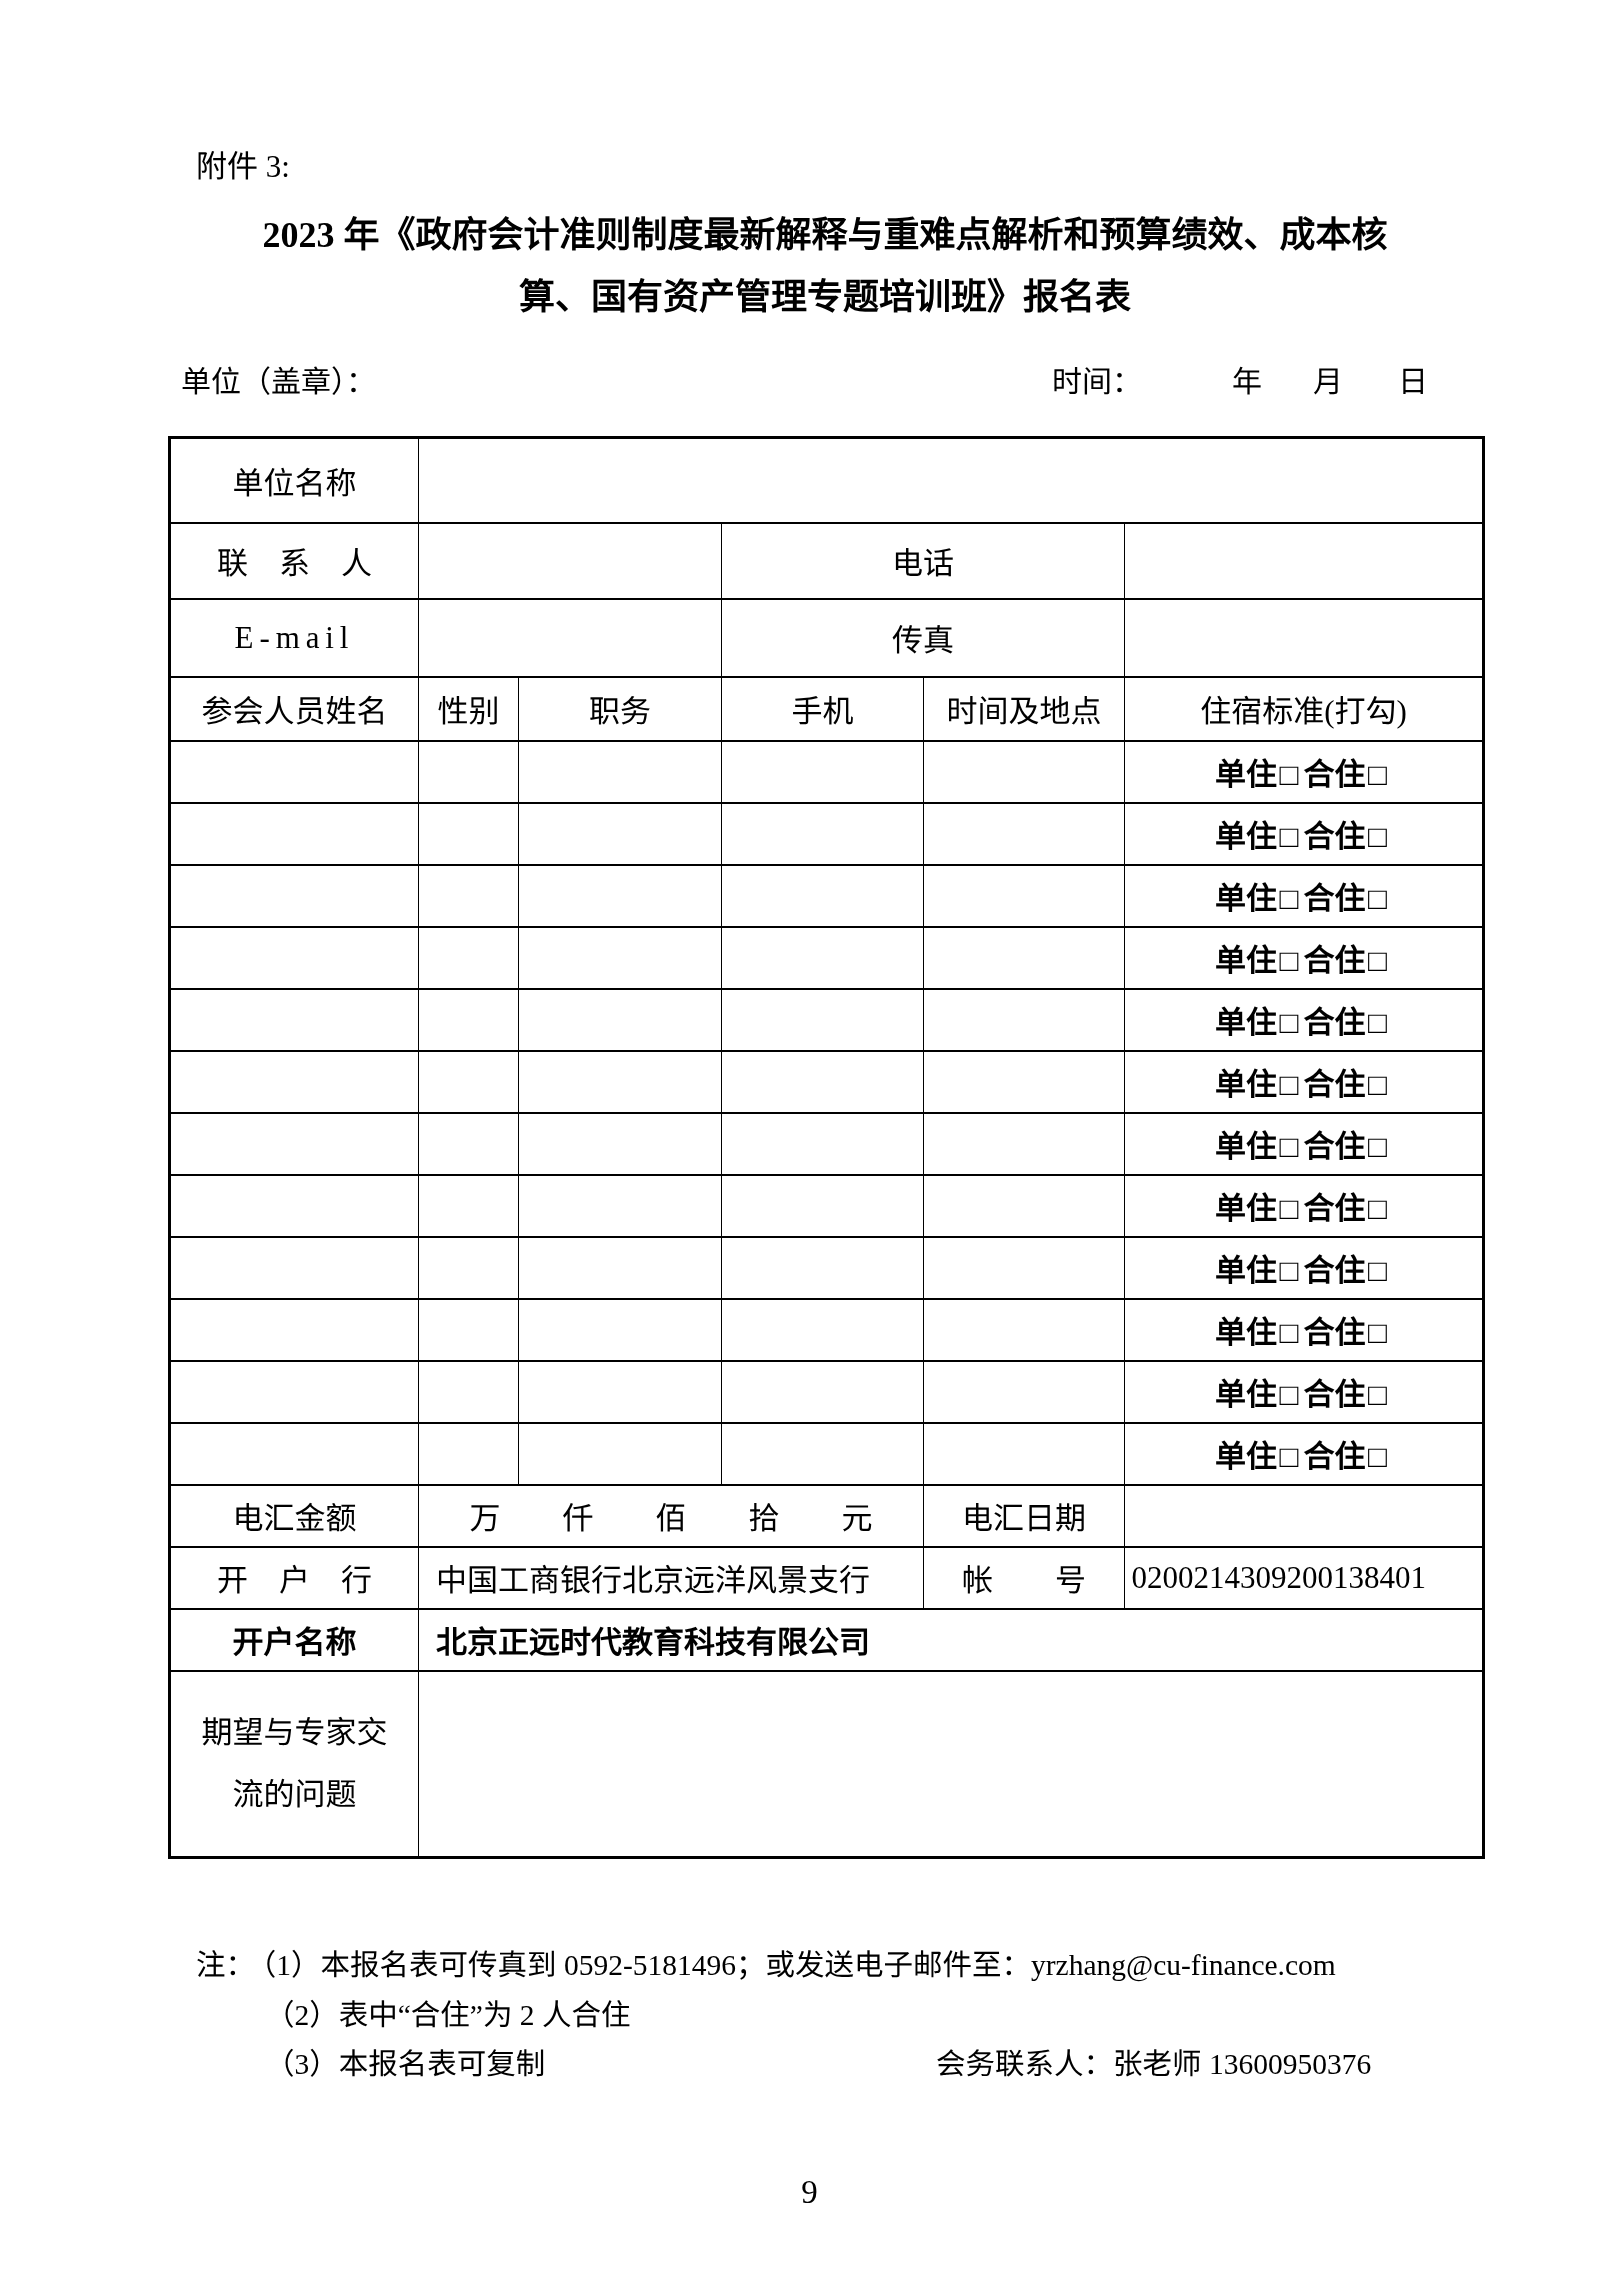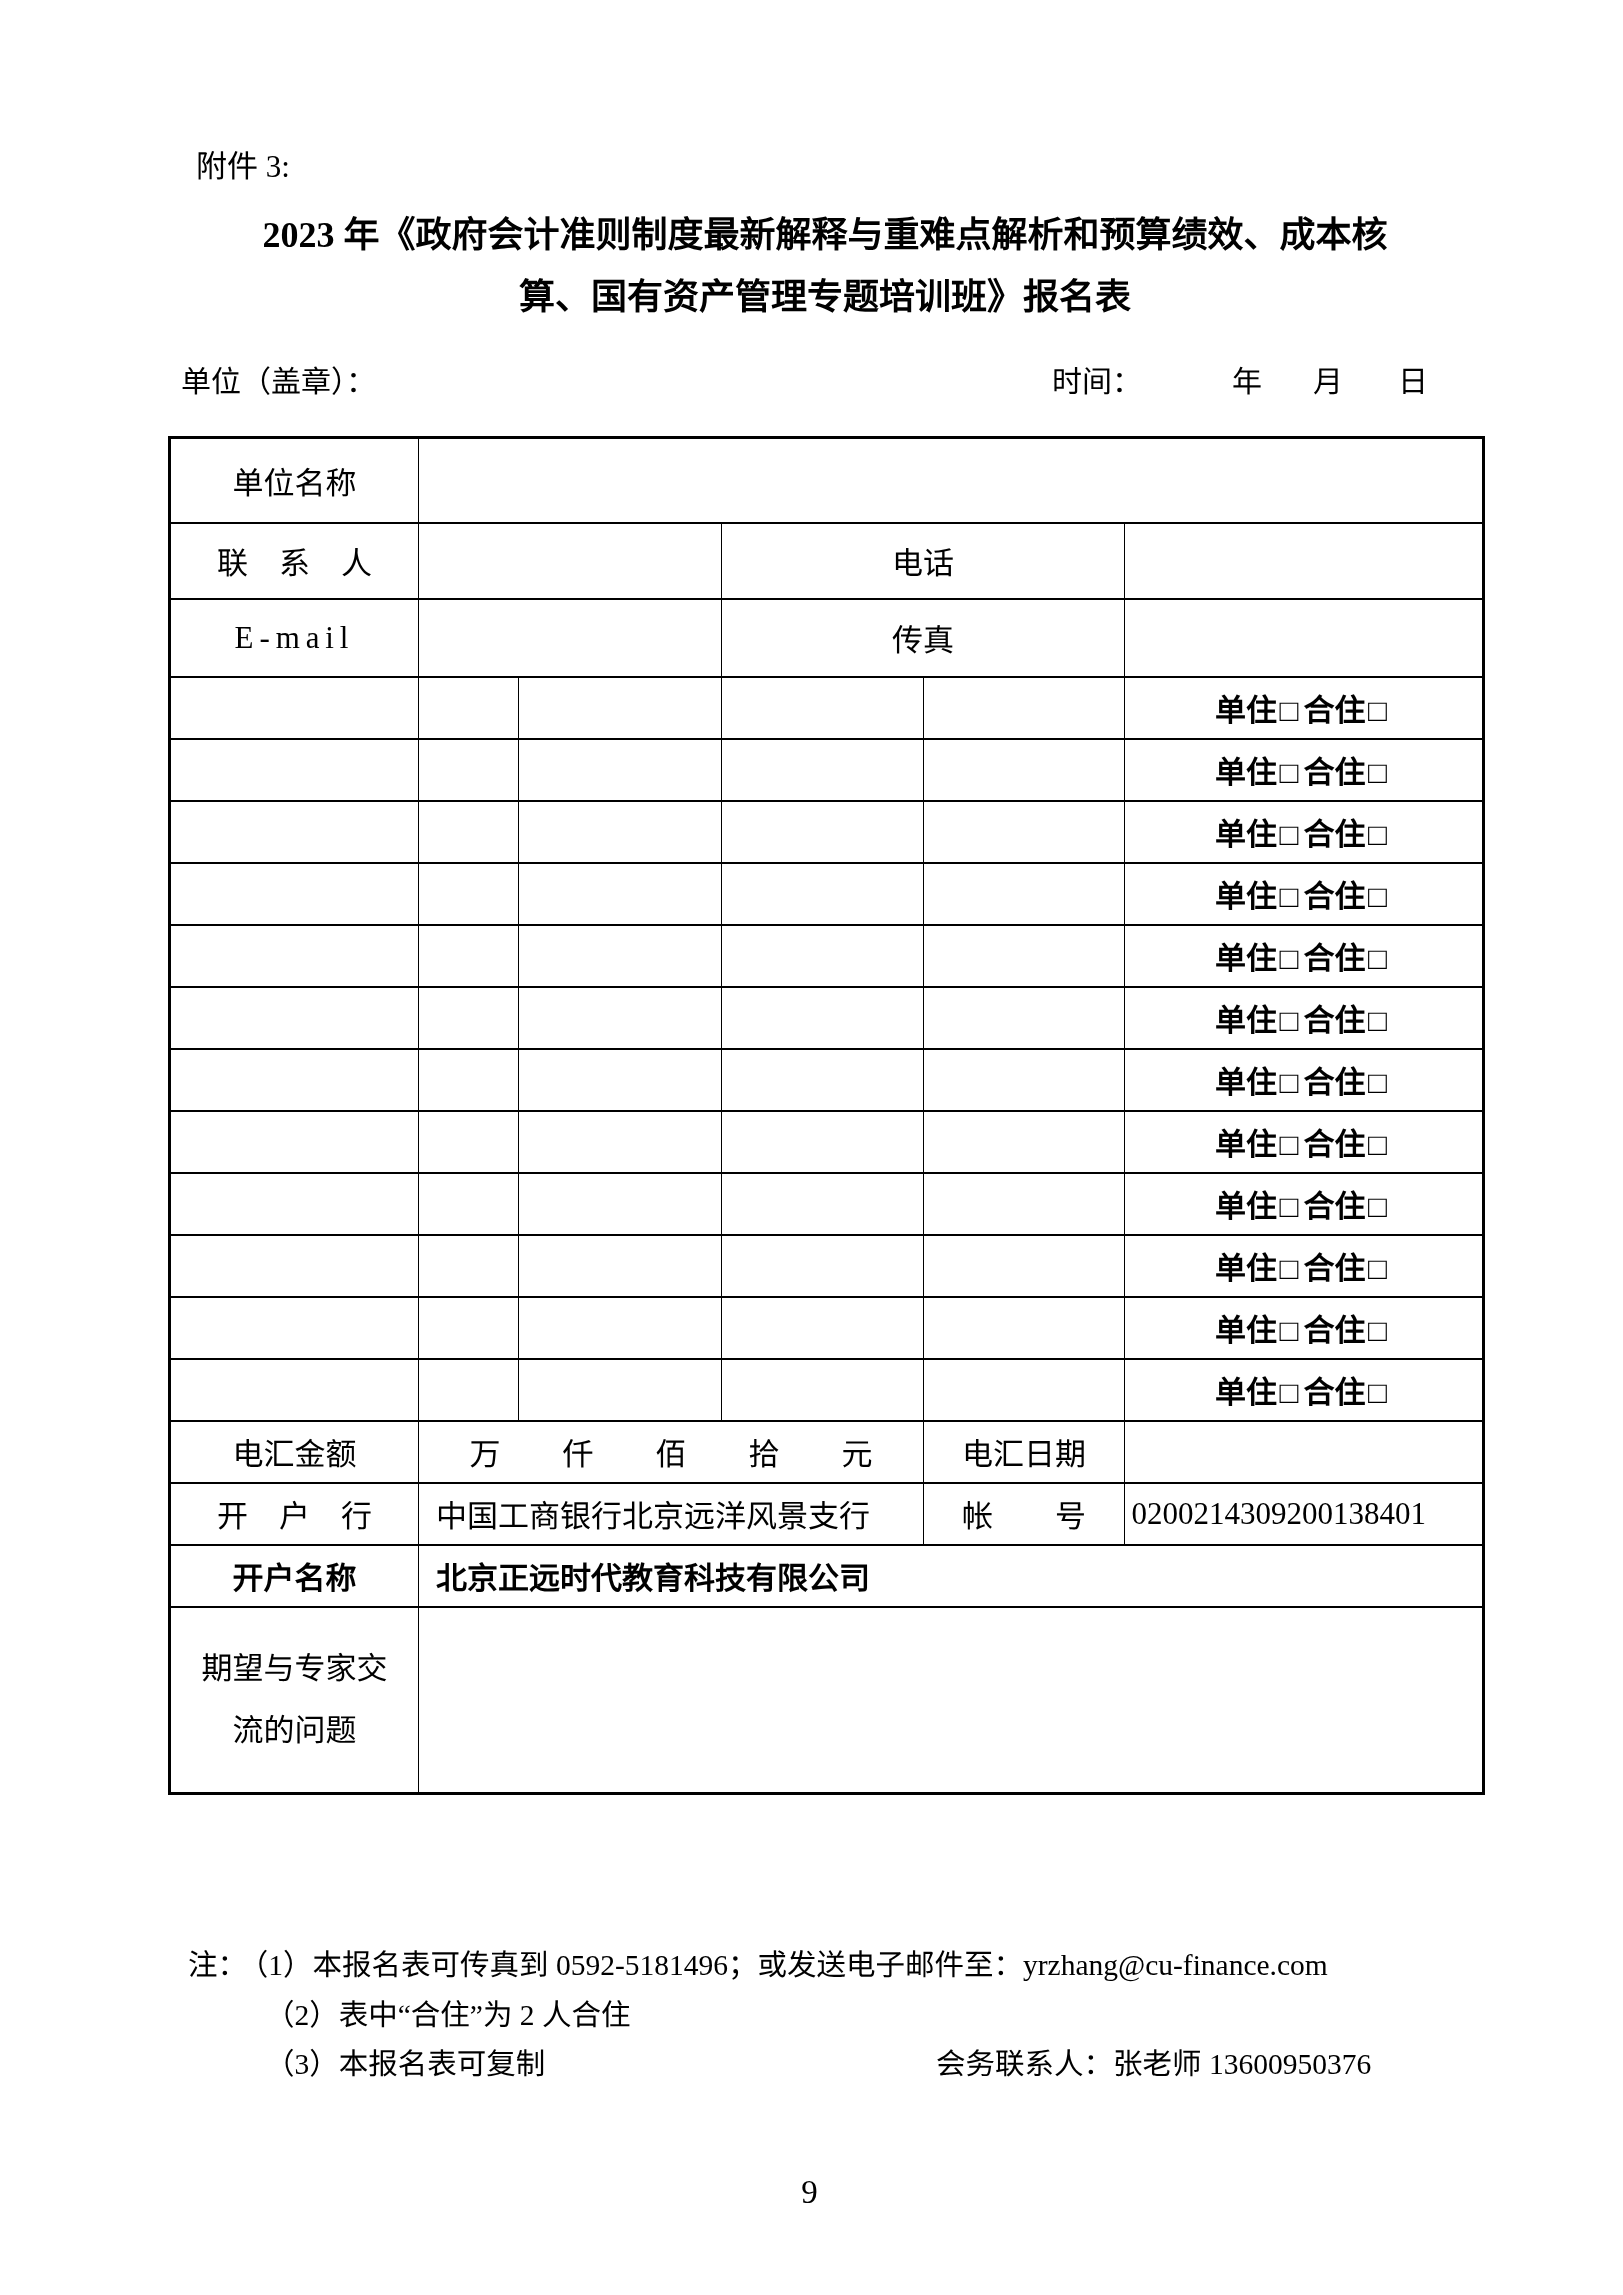--- a/index.html
+++ b/index.html
@@ -75,21 +75,21 @@
   tr.h95  { height: 62px; font-weight: bold;  }
   tr.h94  { height: 62px;  }
   tr.h286 { height: 187px; }
   .ta-left { text-align: left !important; padding-left: 17px !important; }
   .num-left { text-align: left !important; padding-left: 6.5px !important; border-radius: 30px; }
   .lsp { letter-spacing: 5.9px; }
   .acc .cb { margin: 0 5.2px 0 2.6px; }
   .exp-line { line-height: 62px; }
 
   .notes { position: absolute; left: 0; top: 0; width: 100%; font-size: 29.5px; }
-  .note-1 { position: absolute; left: 188px; top: 1941px; }
+  .note-1 { position: absolute; left: 196px; top: 1941px; }
   .note-1 .prefix { margin-right: 6.5px; }
   .note-2 { position: absolute; left: 265px; top: 1991px; }
   .note-3 { position: absolute; left: 265px; top: 2040px; width: 1217px; }
   .note-3 .meeting-contact { position: absolute; left: 671px; top: 0; }
   .page-number {
     position: absolute;
     left: 0;
     top: 2174px;
     width: 100%;
     text-align: center;
@@ -138,20 +138,28 @@
       <td colspan="2"></td>
     </tr>
 
     <tr class="h119">
       <td class="lsp">E-mail</td>
       <td colspan="2"></td>
       <td colspan="2">传真</td>
       <td colspan="2"></td>
     </tr>
 
+    <tr class="h98">
+      <td>参会人员姓名</td>
+      <td>性别</td>
+      <td>职务</td>
+      <td>手机</td>
+      <td>时间及地点</td>
+      <td colspan="2">住宿标准(打勾)</td>
+    </tr>
 
     <tr class="h95">
       <td></td>
       <td></td>
       <td></td>
       <td></td>
       <td></td>
       <td colspan="2" class="acc"><span>单住</span><span class="cb">□</span><span>合住</span><span class="cb">□</span></td>
     </tr>
         <tr class="h95">

